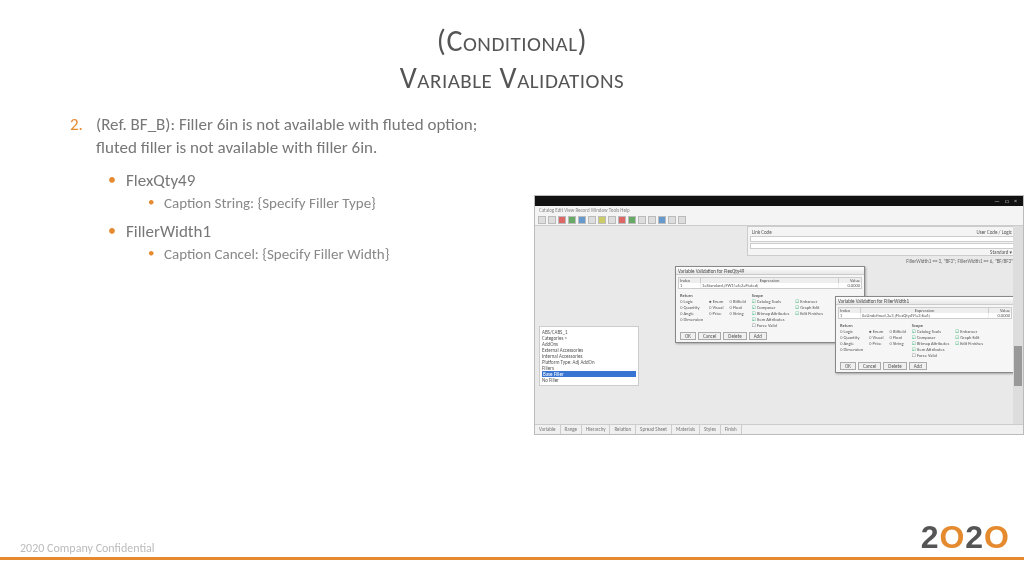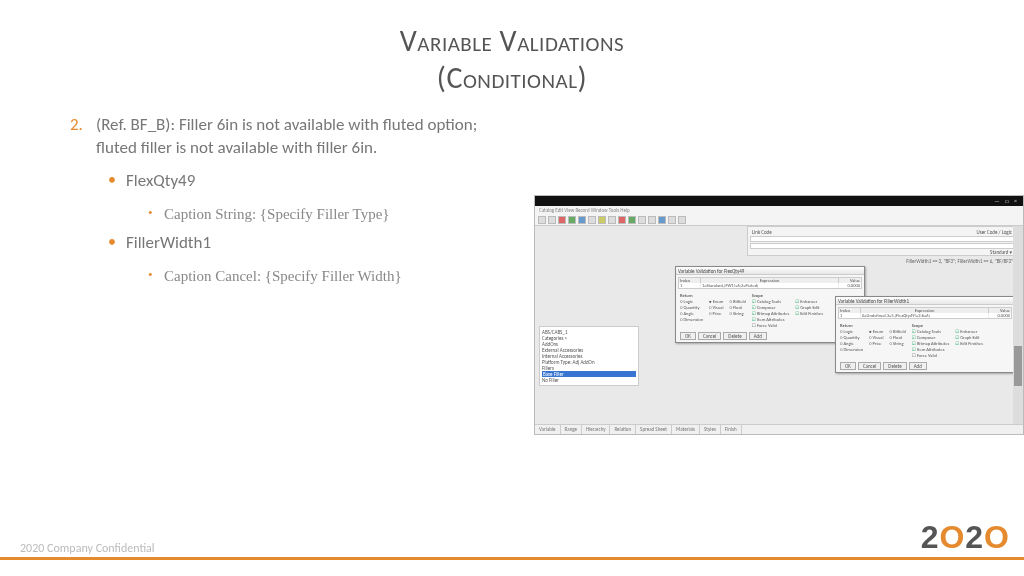--- a/index.html
+++ b/index.html
@@ -21,21 +21,21 @@
     letter-spacing: 0.5px;
     font-weight: 400;
   }
   .content { display: flex; padding: 18px 0 0 0; }
   .text-col { width: 520px; padding-left: 96px; }
   .numitem { display: flex; font-size: 17px; color: #777; line-height: 1.35; }
   .numitem .num { color: #e58a2f; width: 26px; flex-shrink: 0; margin-left: -26px; text-align: left; }
   ul.b1 { list-style: none; padding-left: 30px; margin-top: 10px; }
   ul.b1 > li { position: relative; padding-left: 0; font-size: 17px; color: #777; margin-bottom: 6px; }
   ul.b1 > li::before { content: "•"; color: #e58a2f; position: absolute; left: -18px; font-size: 16px; }
-  ul.b2 { list-style: none; padding-left: 38px; margin-top: 14px; margin-bottom: 8px; font-family: Liberation Serif, serif; }
+  ul.b2 { list-style: none; padding-left: 38px; margin-top: 3px; margin-bottom: 8px; }
   ul.b2 > li { position: relative; font-size: 15px; color: #888; margin-bottom: 6px; line-height: 1.3; }
   ul.b2 > li::before { content: "•"; color: #e58a2f; position: absolute; left: -16px; font-size: 13px; }
   .image-col {
     position: absolute;
     top: 195px;
     right: 0;
     width: 490px;
     height: 240px;
   }
   .app-mock {
@@ -99,22 +99,22 @@
   }
   .footer .bar { position:absolute; left:0; right:0; bottom:16px; height:3px; background:#e58a2f; }
   .footer .conf { position:absolute; left:20px; bottom:21px; font-size:12px; color:#bbb; }
   .footer .logo { position:absolute; right:14px; bottom:20px; font-size:32px; font-weight:700; letter-spacing:1px; color:#555; font-family: Arial, sans-serif;}
   .footer .logo .o { color:#e58a2f; }
 </style>
 </head>
 <body>
 
 <div class="title-block">
+  <div class="title-line">(Conditional)</div>
   <div class="title-line">Variable Validations</div>
-  <div class="title-line">(Conditional)</div>
 </div>
 
 <div class="content">
   <div class="text-col">
     <div class="numitem">
       <span class="num">2.</span>
       <span>(Ref. BF_B): Filler 6in is not available with fluted option; fluted filler is not available with filler 6in.</span>
     </div>
     <ul class="b1">
       <li>

